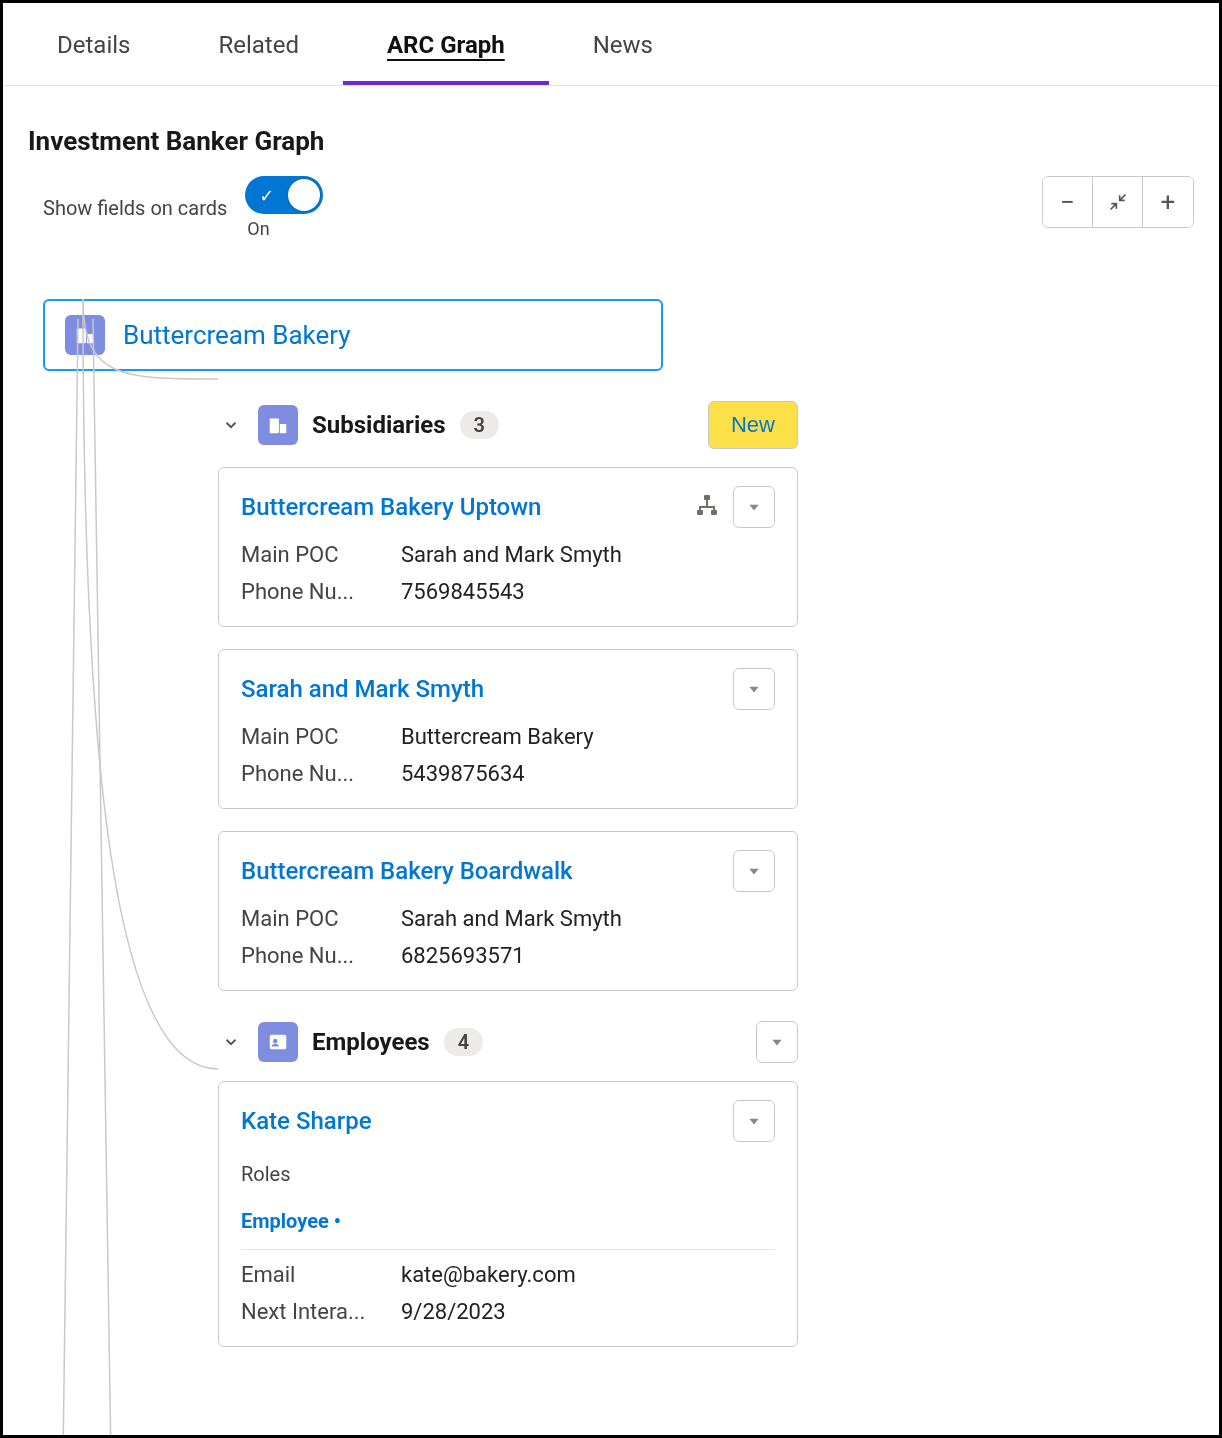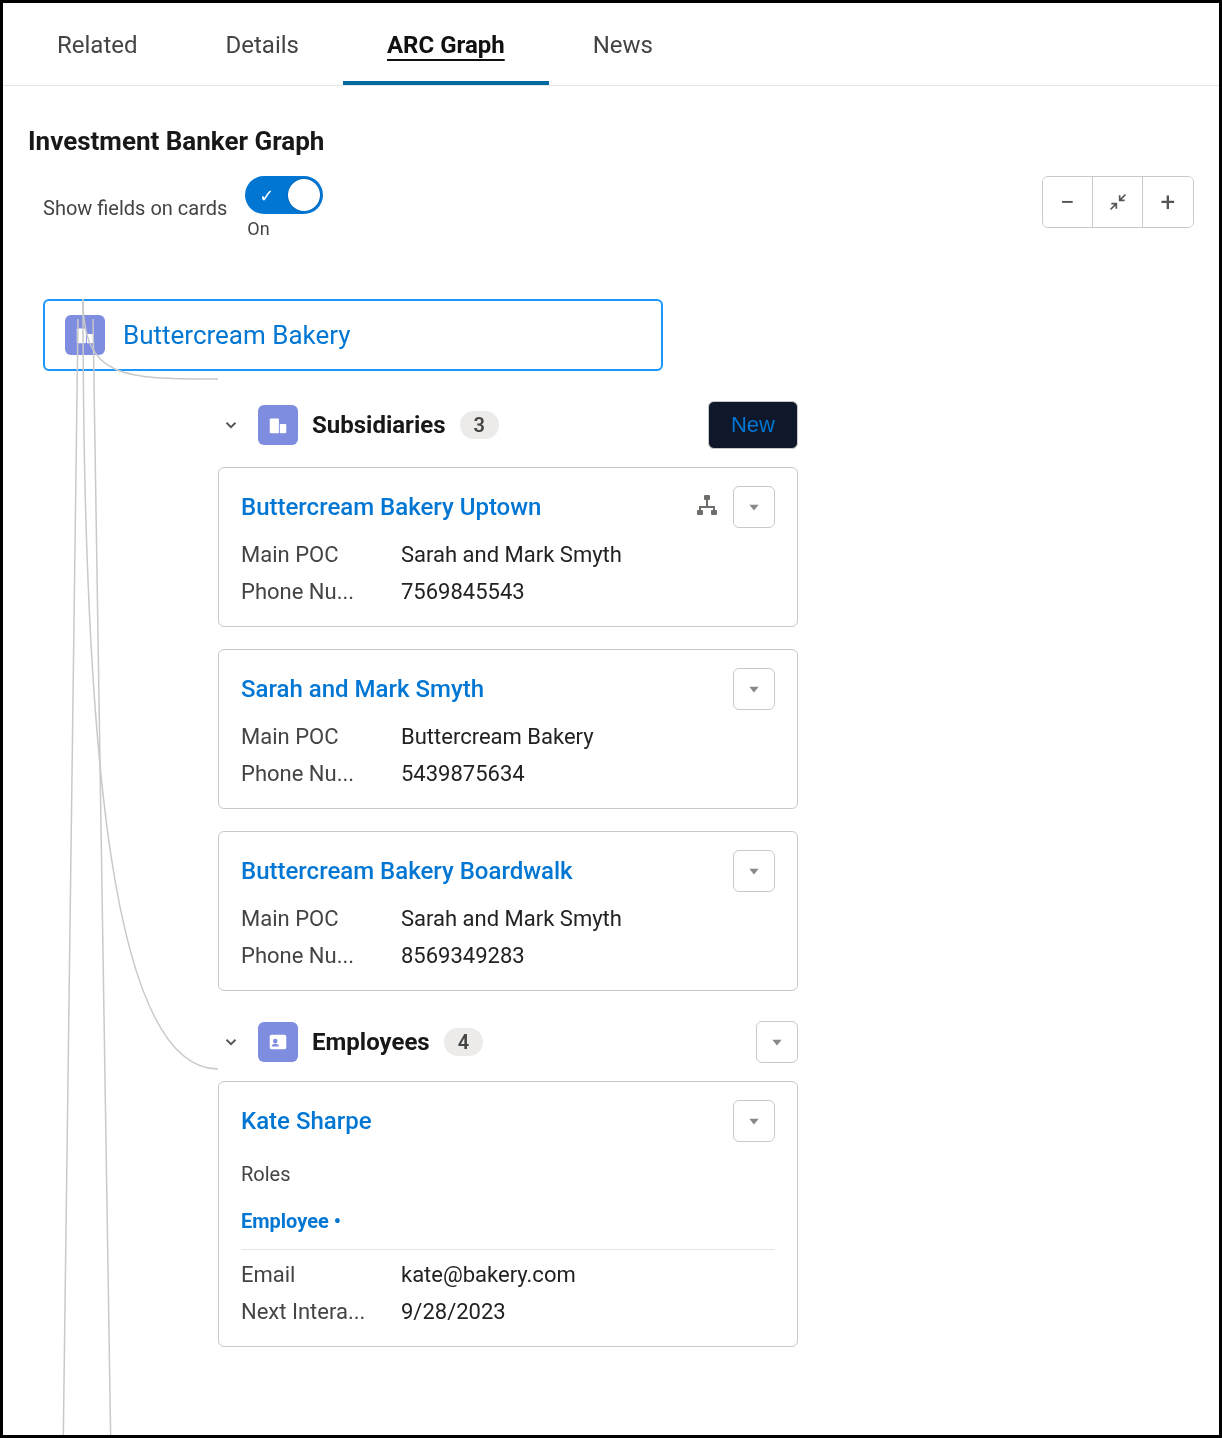--- a/index.html
+++ b/index.html
@@ -2,21 +2,21 @@
 <html><head>
 <meta charset="utf-8">
 <style>
   * { box-sizing: border-box; margin: 0; padding: 0; }
   body { font-family: -apple-system, BlinkMacSystemFont, "Segoe UI", Roboto, Helvetica, Arial, sans-serif; background:#fff; color:#181818; width:1222px; }
   .frame { border:3px solid #000; width:1222px; height:1438px; overflow:hidden; position:relative; }
 
   
   .tabs { display:flex; gap:0; border-bottom:1px solid #e5e5e5; padding:0 10px; }
   .tab { padding:28px 44px 22px; font-size:24px; color:#444; cursor:pointer; }
-  .tab.active { font-weight:700; color:#111; border-bottom:4px solid #0369a1; text-decoration: underline; text-underline-offset:6px; text-decoration-thickness:2px;}
+  .tab.active { font-weight:700; color:#111; border-bottom:4px solid #6d28d9; text-decoration: underline; text-underline-offset:6px; text-decoration-thickness:2px;}
   
   
   .section-title { font-size:26px; font-weight:700; padding:40px 10px 20px 25px; }
   .controls-row { display:flex; justify-content:space-between; align-items:flex-start; padding:0 25px 20px 40px; }
   .toggle-wrap { display:flex; align-items:center; gap:18px; font-size:20px; color:#444;}
   .toggle-col { display:flex; flex-direction:column; gap:4px;}
   .toggle { width:78px; height:38px; background:#0176d3; border-radius:20px; position:relative; display:inline-flex; align-items:center; }
   .toggle .check { position:absolute; left:14px; color:#fff; font-size:18px;}
   .toggle .knob { position:absolute; right:3px; width:32px; height:32px; background:#fff; border-radius:50%; box-shadow:0 0 2px rgba(0,0,0,.3);}
   .toggle-state { font-size:18px; color:#444; margin-left:2px;}
@@ -34,21 +34,21 @@
   .icon-sq svg { width:22px; height:22px; fill:#fff;}
   .root-title { color:#0176d3; font-size:26px; font-weight:400;}
 
   .group { margin-left:175px; margin-top:30px; }
   .group-header { display:flex; align-items:center; gap:14px; margin-bottom:18px;}
   .chev { width:26px; height:26px; display:flex; align-items:center; justify-content:center; color:#555;}
   .chev svg{width:18px;height:18px;stroke:#555;stroke-width:2.5;fill:none;}
   .group-title { font-size:24px; font-weight:700;}
   .badge { background:#ecebea; border-radius:14px; padding:2px 14px; font-size:20px; font-weight:600; color:#444;}
   .group-header .spacer{flex:1;}
-  .btn-new { border:1px solid #c9c9c9; border-radius:6px; padding:10px 22px; font-size:22px; color:#0176d3; font-weight:500; background:#0f172a;}
+  .btn-new { border:1px solid #c9c9c9; border-radius:6px; padding:10px 22px; font-size:22px; color:#0176d3; font-weight:500; background:#fde047;}
   .dd-btn { border:1px solid #c9c9c9; border-radius:6px; width:42px; height:42px; display:flex; align-items:center; justify-content:center; background:#fff;}
   .dd-btn svg{width:14px;height:14px;fill:#888;}
 
   .card { border:1px solid #c9c9c9; border-radius:6px; padding:18px 22px 22px; width:580px; background:#fff; margin-bottom:22px;}
   .card-head { display:flex; align-items:center; justify-content:space-between; margin-bottom:14px; }
   .card-title { color:#0176d3; font-size:24px; font-weight:500;}
   .card-head-actions { display:flex; align-items:center; gap:14px;}
   .hier-icon svg{width:24px;height:24px;fill:#706e6b;}
   .field-row { display:flex; font-size:22px; color:#333; margin-top:12px;}
   .field-label { width:160px; color:#444; white-space:nowrap; overflow:hidden; text-overflow:ellipsis;}
@@ -61,22 +61,22 @@
   .group.employees { margin-top:30px;}
   .group.employees .group-header{width:580px;}
   .group .group-header{width:580px;}
 </style>
 </head>
 <body>
 
 <div class="frame">
 
   <div class="tabs">
+    <div class="tab">Details</div>
     <div class="tab">Related</div>
-    <div class="tab">Details</div>
     <div class="tab active">ARC Graph</div>
     <div class="tab">News</div>
   </div>
 
   <div class="section-title">Investment Banker Graph</div>
 
   <div class="controls-row">
     <div class="toggle-wrap">
       <span>Show fields on cards</span>
       <div class="toggle-col">
@@ -193,21 +193,21 @@
                 </svg>
               </span>
           </div>
         </div>
         <div class="field-row">
             <span class="field-label">Main POC</span>
             <span class="field-value">Sarah and Mark Smyth</span>
           </div>
         <div class="field-row">
             <span class="field-label">Phone Nu...</span>
-            <span class="field-value">8569349283</span>
+            <span class="field-value">6825693571</span>
           </div>
       </div>
     </div>
 
     <div class="group employees">
       <div class="group-header">
         <span class="chev">
             <svg viewBox="0 0 24 24">
               <polyline points="6 9 12 15 18 9"></polyline>
             </svg>

